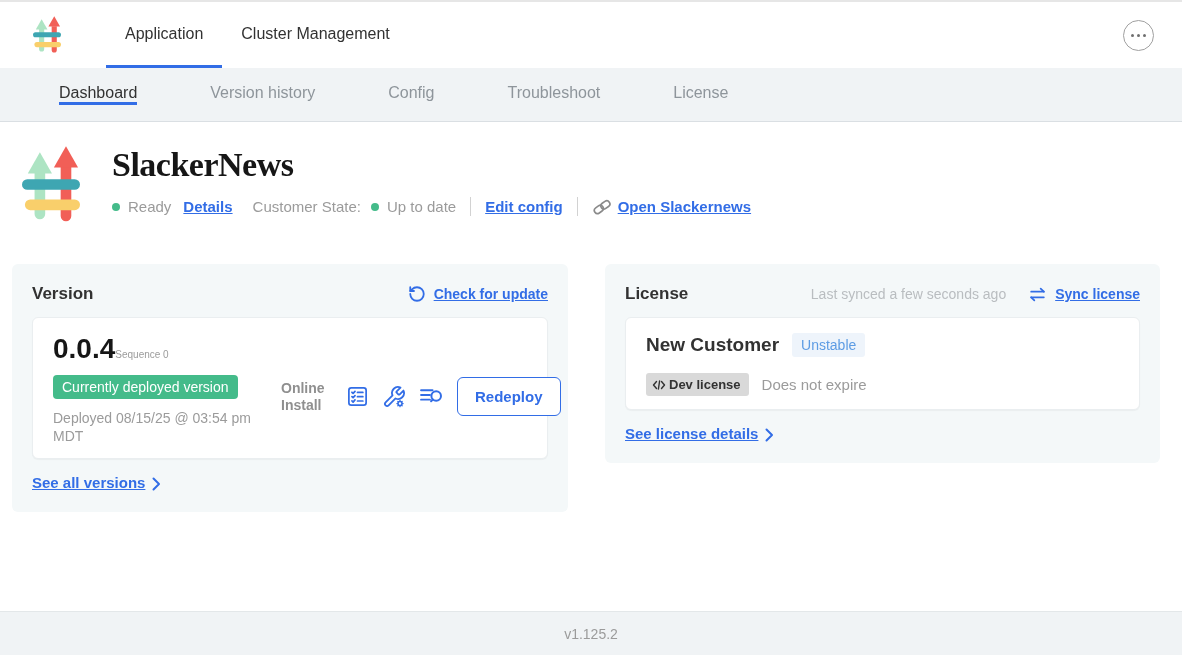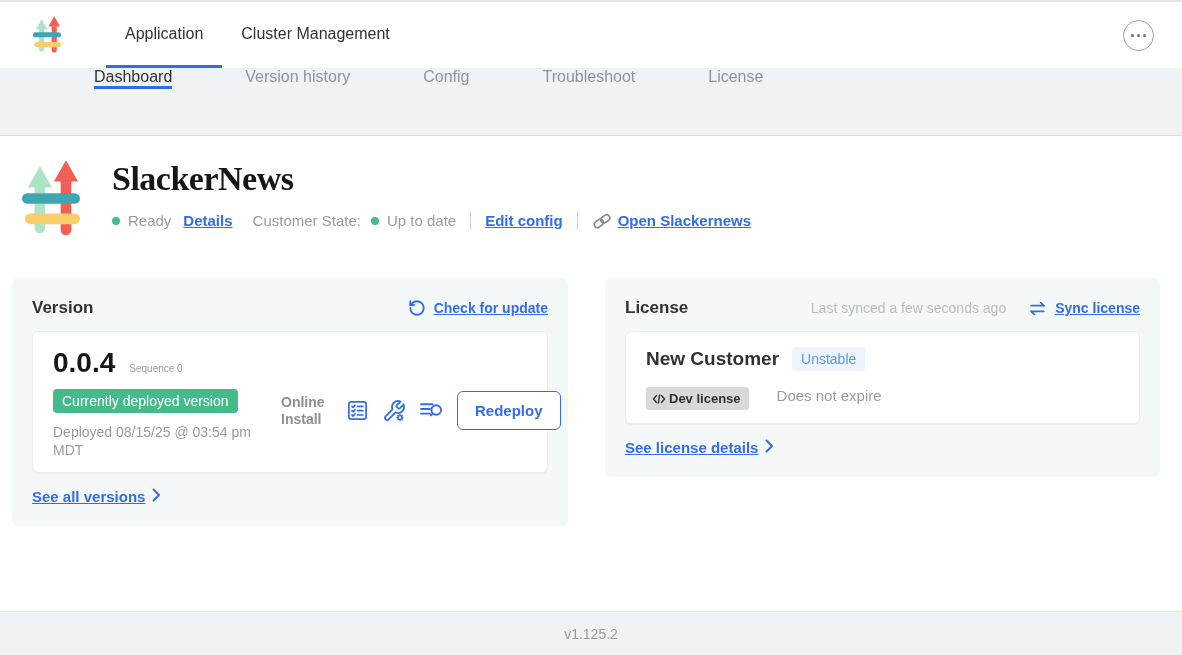--- a/index.html
+++ b/index.html
@@ -13,22 +13,22 @@
   .logo-sm { width:28px; align-self:center; margin-right:45px; display:flex; }
   .topnav-tab { display:flex; align-items:center; padding:0 19px; font-size:16px;
     color:#323232; border-bottom:3px solid transparent; cursor:pointer; }
   .topnav-tab.active { border-bottom-color:#326de6; }
   .more-btn { margin-left:auto; align-self:center; width:31px; height:31px; border-radius:50%;
     border:1px solid #a0a0a0; background:#fff; display:flex; align-items:center;
     justify-content:center; gap:3px; cursor:pointer; }
   .more-btn i { width:3px; height:3px; border-radius:50%; background:#6f6f6f; display:block; }
 
   
-  .subnav { height:68px; background:#f0f3f5; border-bottom:1px solid #dadfe3;
-    display:flex; align-items:flex-start; padding-left:94px; }
+  .subnav { height:54px; background:#f0f3f5; border-bottom:1px solid #dadfe3;
+    display:flex; align-items:center; padding-left:59px; }
   .subnav-tab { display:flex; align-items:center; margin-right:73px; font-size:16px;
     color:#8e959b; border-bottom:3px solid transparent; cursor:pointer; white-space:nowrap; }
   .subnav-tab.active { color:#323232; border-bottom-color:#326de6; }
 
   
   .app-header { display:flex; padding:22px 0 0 22px; }
   .logo-lg { width:58px; margin-right:32px; display:flex; align-items:flex-start; }
   .app-title { font-size:34px; font-weight:800; color:#161616; letter-spacing:-0.5px;
     margin:2px 0 13px;font-family:Liberation Serif, serif; }
   .status-row { display:flex; align-items:center; font-size:15px; color:#9b9b9b; }
@@ -46,44 +46,44 @@
   .card.license { width:555px; }
   .card-head { display:flex; align-items:center; margin-bottom:13px; }
   .card-head h2 { font-size:17px; font-weight:700; color:#323232; }
   .head-right { margin-left:auto; display:flex; align-items:center; gap:8px; }
   .head-link { color:#326de6; font-weight:700; font-size:14px; text-decoration:underline; }
   .last-synced { color:#b9bdc0; font-size:14px; margin-right:14px; }
   .inner { background:#fff; border:1px solid #eaeef0; border-radius:6px;
     box-shadow:0 1px 1px rgba(0,0,0,0.04); padding:15px 20px 13px; }
 
   
-  .ver-row1 { display:flex; align-items:baseline; gap:14px; }
+  .ver-row1 { display:flex; align-items:baseline; }
   .ver-num { font-size:28px; font-weight:700; color:#161616; }
   .ver-seq { font-size:10px; color:#9b9b9b; }
   .ver-mid { display:flex; margin-top:10px; }
   .badge-green { display:inline-block; background:#44bb8a; color:#fff; font-size:14px;
     padding:4px 9px; border-radius:4px; }
   .deployed { margin-top:10px; font-size:14px; color:#9b9b9b; width:228px; line-height:1.3; }
   .ver-right { margin-left:auto; display:flex; align-items:center; gap:13px;
     align-self:flex-start; margin-top:2px; }
   .install-type { font-size:14px; font-weight:700; color:#8f8f8f; width:52px; line-height:1.15; }
   .icon-btn { display:flex; align-items:center; background:none; border:none; cursor:pointer; padding:0; }
   .redeploy { border:1px solid #326de6; color:#326de6; background:#fff; font-weight:700;
     font-size:15px; padding:10px 17px; border-radius:6px; cursor:pointer;
     font-family:"Liberation Sans", sans-serif; }
-  .see-link { margin-top:15px; display:inline-flex; align-items:flex-start; gap:7px;
+  .see-link { margin-top:15px; display:inline-flex; align-items:flex-end; gap:7px;
     font-size:15px; font-weight:700; color:#326de6; }
   .see-link span { text-decoration:underline; }
 
   
   .cust-row { display:flex; align-items:center; gap:13px; }
   .cust-name { font-size:19px; font-weight:700; color:#323232; }
   .badge-channel { background:#eef4fb; color:#5d9ce4; font-size:14px; padding:4px 9px;
     border-radius:3px; }
-  .lic-row { display:flex; align-items:flex-start; gap:28px; margin-top:16px; }
+  .lic-row { display:flex; align-items:center; gap:13px; margin-top:16px; }
   .badge-dev { background:#d9d9d9; color:#323232; font-weight:700; font-size:13px;
     padding:4px 8px 4px 6px; border-radius:3px; display:inline-flex; align-items:center; gap:3px; }
   .expiry { font-size:15px; color:#9b9b9b; }
 
   
   footer { position:absolute; left:0; bottom:0; width:1182px; height:44px; background:#f0f3f5;
     border-top:1px solid #e3e7e9; display:flex; align-items:center; justify-content:center;
     font-size:14px; color:#9b9b9b; }
 
   svg { display:block; }

